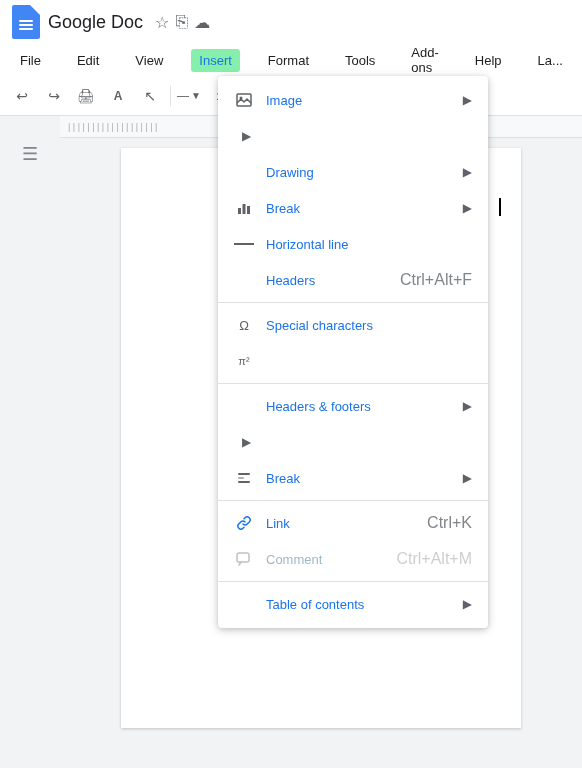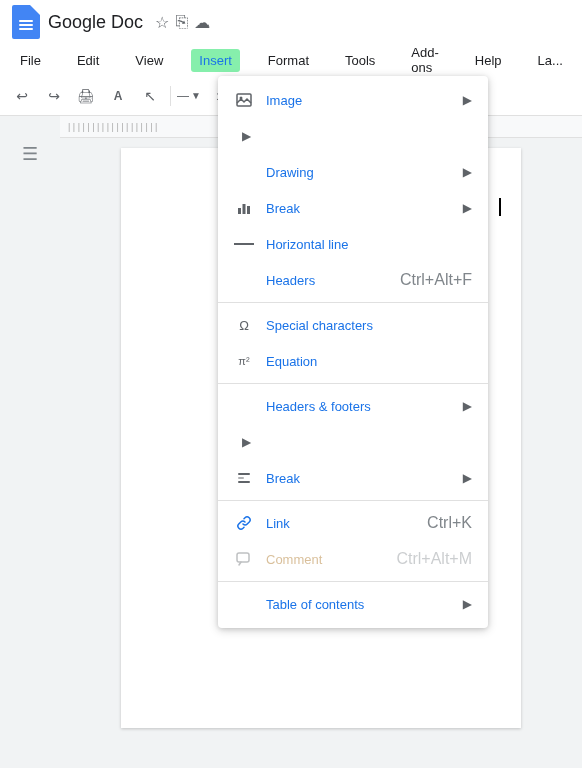--- a/index.html
+++ b/index.html
@@ -208,21 +208,21 @@
       display: flex;
       align-items: center;
       justify-content: center;
       margin-right: 12px;
       color: #5f6368;
       font-size: 15px;
       flex-shrink: 0;
     }
     .menu-label {
       font-size: 13px;
-      color: #a16207;
+      color: #0c4a6e;
       flex: 1;
     }
     .menu-label.blue { color: #1a73e8; }
     .menu-shortcut {
       font-size: 16px;
       color: #80868b;
       margin-left: 8px;
     }
     .menu-arrow {
       font-size: 12px;
@@ -355,21 +355,20 @@
 
     <div class="menu-separator"></div>
 
     <div class="menu-row">
       <div class="menu-icon" style="font-size:13px; color:#5f6368;">Ω</div>
       <span class="menu-label blue">Special characters</span>
     </div>
 
     <div class="menu-row">
       <div class="menu-icon" style="font-size:11px; color:#5f6368;">π²</div>
-      <span class="menu-label blue">Equation</span>
     </div>
 
     <div class="menu-separator"></div>
 
     <div class="menu-row no-icon">
       <span class="menu-label blue">Headers &amp; footers</span>
       <span class="menu-arrow">▶</span>
     </div>
 
     <div class="menu-row no-icon">

